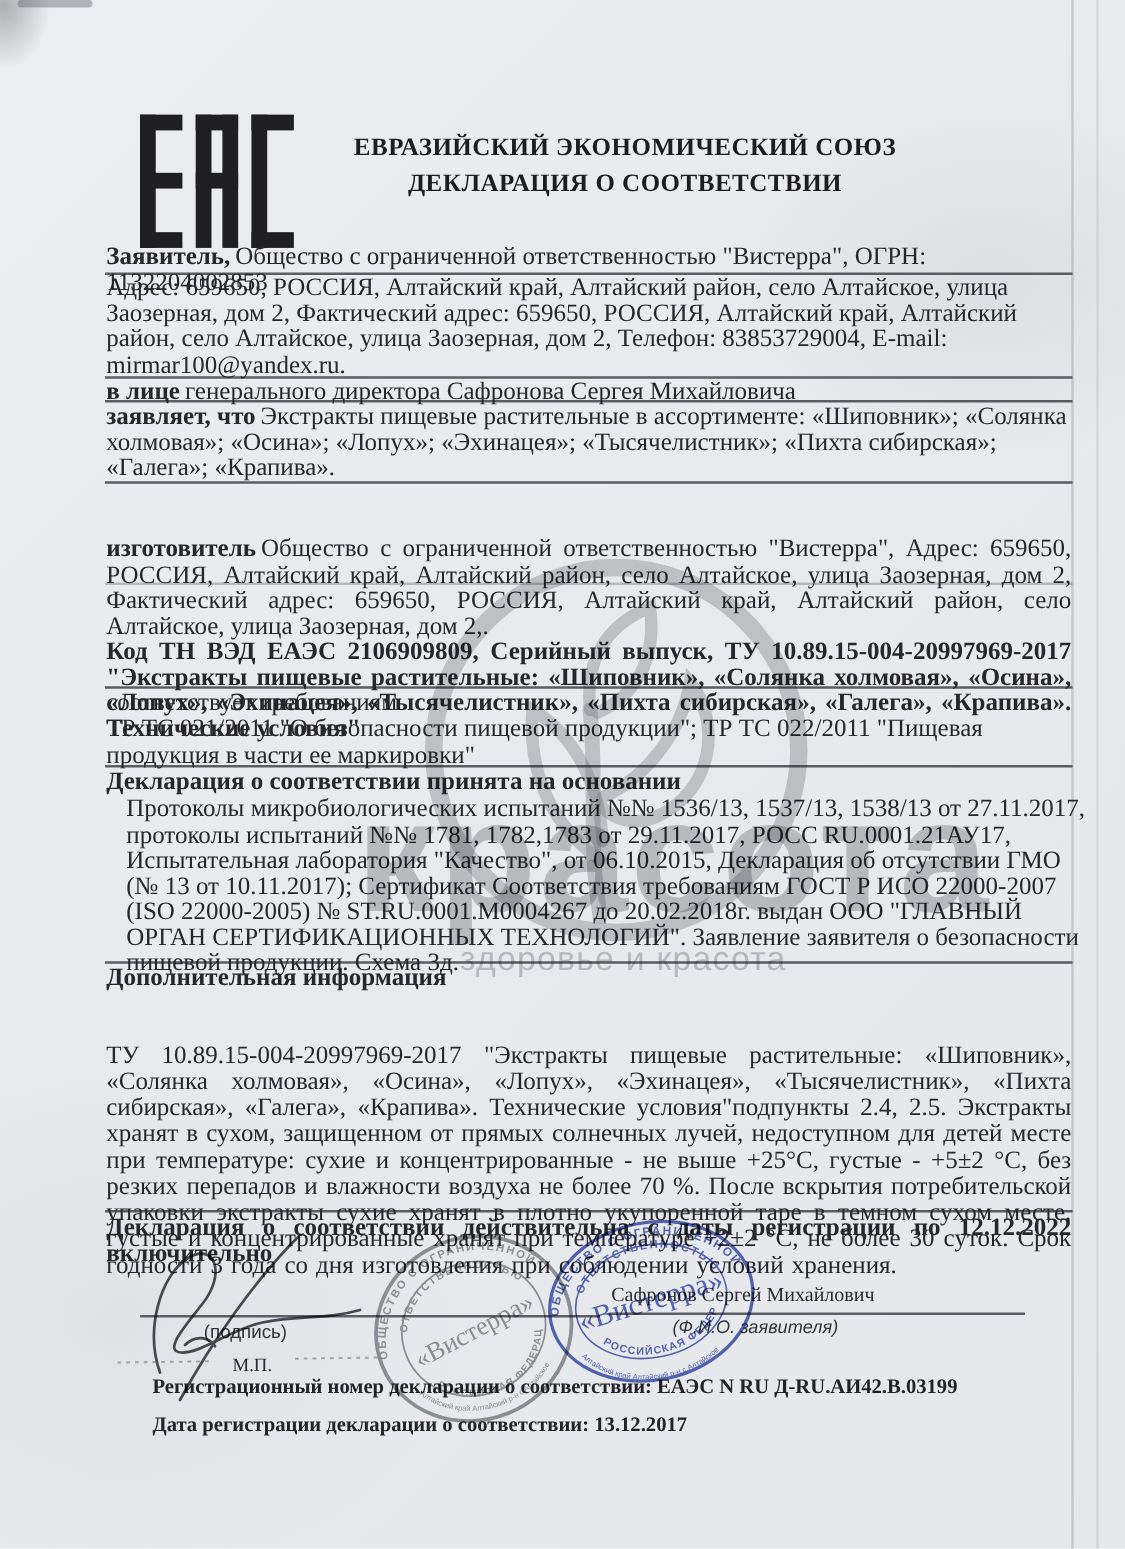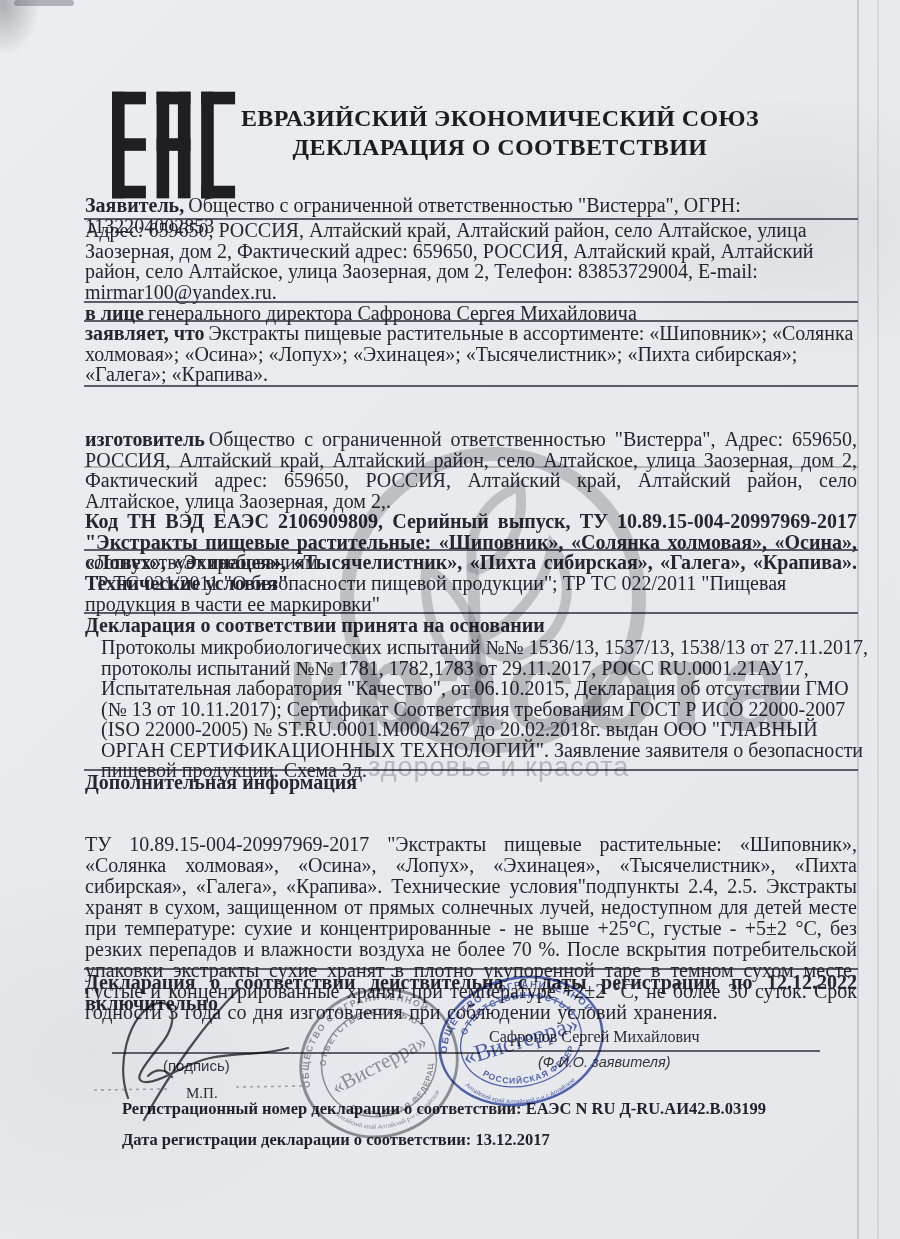--- a/index.html
+++ b/index.html
@@ -18,21 +18,21 @@
   .fold-line.f2 { background:rgba(172,174,179,.3); }
   .corner-smudge { position:absolute; left:-6px; top:-8px; width:46px; height:64px;
     background:radial-gradient(ellipse at 20% 20%, rgba(60,60,68,.35), rgba(60,60,68,0) 70%); }
   .edge-smudge { position:absolute; left:14px; top:0; width:60px; height:6px; background:rgba(70,70,78,.35); border-radius:3px; }
 
   
   .eac-logo { position:absolute; left:112px; top:90px; }
 
   
   .title { position:absolute; left:230px; top:104px; width:540px; text-align:center;
-    font-weight:bold; font-size:24px; line-height:29px; letter-spacing:.4px; color:#1c1c21; }
+    font-weight:bold; font-size:20px; line-height:29px; letter-spacing:.4px; color:#1c1c21; }
 
   
   .sec { position:absolute; left:85px; width:772px; font-size:20px; line-height:21px; color:#26262c; }
   .sec b { margin-right:4px; }
   .just { text-align:justify;margin-top:41px; }
   .rule { position:absolute; left:84px; width:774px; height:2px; background:#43434a; opacity:.85; }
   .rule.faint { opacity:.3; height:1.5px; }
 
   .s1 { top:195px; }
   .r1 { top:218px; }

